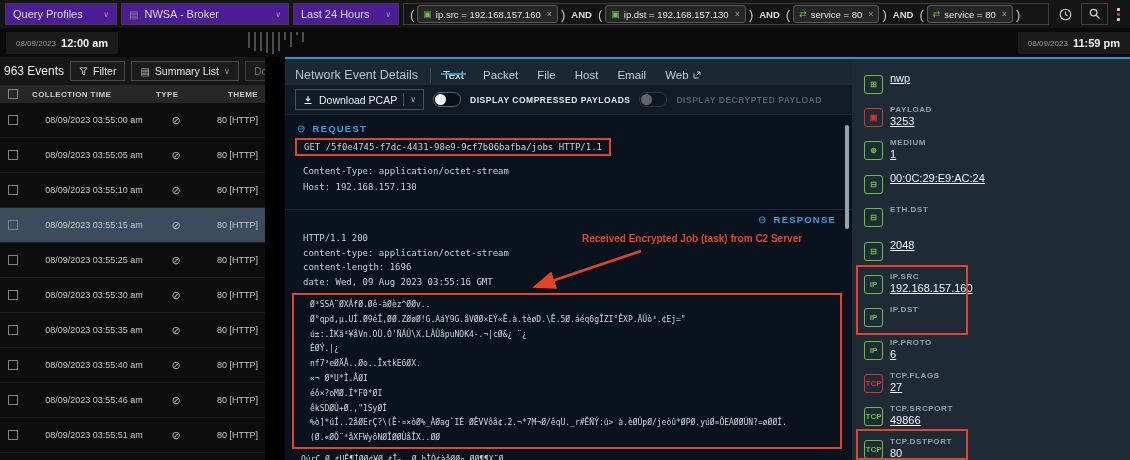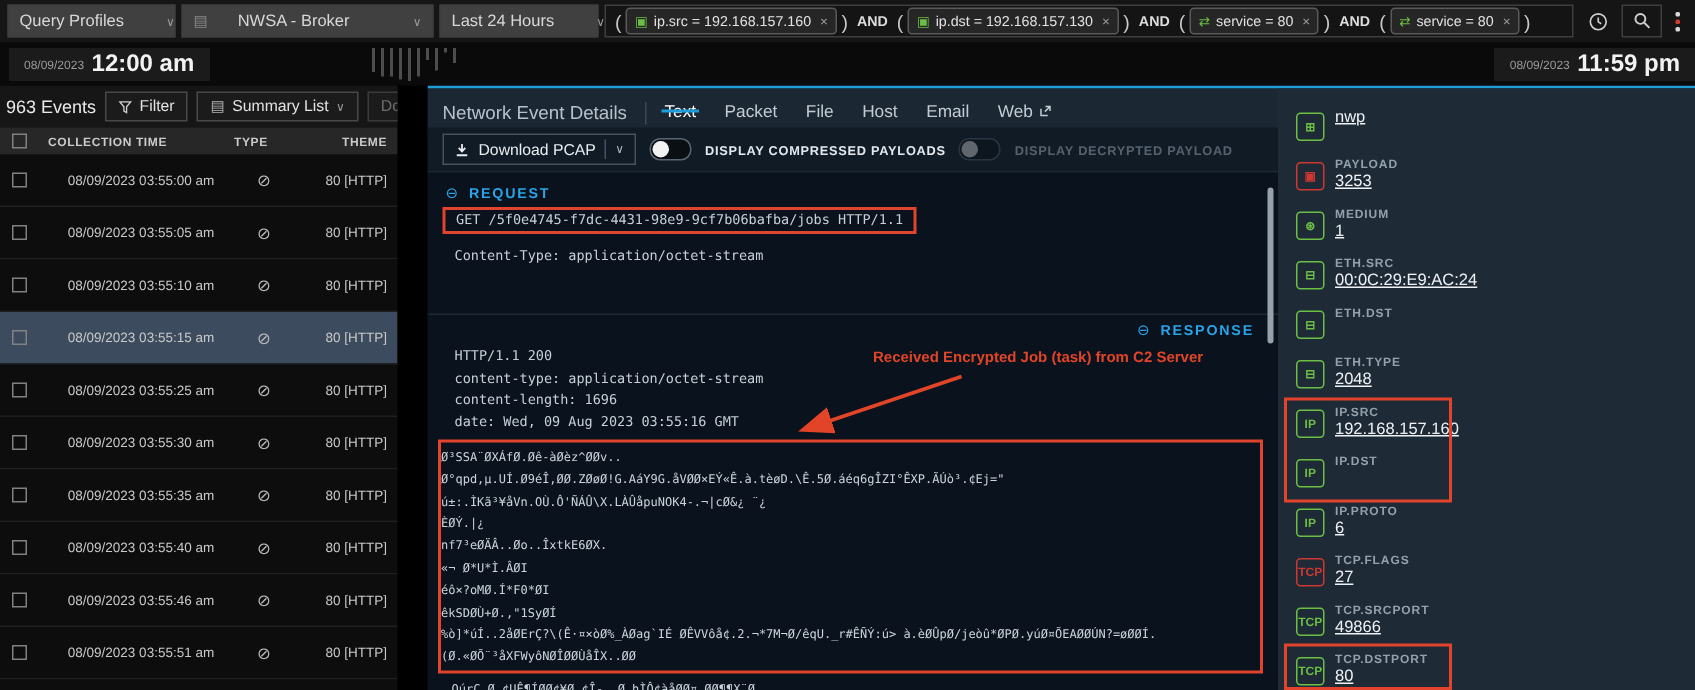--- a/index.html
+++ b/index.html
@@ -1,41 +1,41 @@
 <!DOCTYPE html>
 <html><head>
 <meta charset="utf-8">
 <style>
   html,body{margin:0;padding:0;background:#000;}
   body{width:1130px;height:460px;overflow:hidden;position:relative;font-family:"Liberation Sans",sans-serif;}
   .screen{position:absolute;inset:0;}
 
   
   .topbar{position:absolute;left:0;top:0;width:1130px;height:28px;background:#151515;display:flex;align-items:center;gap:4px;padding:0 5px;box-sizing:border-box;}
-  .qbox{height:22px;background:#404040;border:1px solid #3e3e3e;display:flex;align-items:center;gap:20px;padding:0 7px;color:#d8d8d8;font-size:11px;box-sizing:border-box;white-space:nowrap;}
+  .qbox{height:22px;background:#4c1d95;border:1px solid #3e3e3e;display:flex;align-items:center;gap:6px;padding:0 7px;color:#d8d8d8;font-size:11px;box-sizing:border-box;white-space:nowrap;}
   .qbox .chev{color:#9a9a9a;font-size:8px;margin-left:auto;padding-left:8px;}
   .gicon{color:#8a8a8a;font-size:10px;}
   .qbuilder{flex:1;height:22px;border:1px solid #3e3e3e;background:#141414;display:flex;align-items:center;gap:3px;padding:0 6px;box-sizing:border-box;overflow:hidden;position:relative;}
   .pill{display:inline-flex;align-items:center;gap:4px;border:1px solid #5a5a5a;background:#262626;border-radius:3px;height:16px;padding:0 5px;font-size:9.5px;color:#e2e2e2;white-space:nowrap;}
   .pglyph{color:#6cbf45;font-size:9px;}
   .px{color:#9a9a9a;font-size:9px;margin-left:2px;}
   .op{font-size:9.5px;color:#dcdcdc;font-weight:bold;margin:0 3px;}
   .paren{color:#c8c8c8;font-size:13px;}
   .iconbox{width:27px;height:22px;border:1px solid #3e3e3e;display:flex;align-items:center;justify-content:center;box-sizing:border-box;}
   .dotcol{display:flex;flex-direction:column;gap:2px;padding:0 5px;}
   .dot{width:3px;height:3px;border-radius:1px;background:#d9d9d9;}
   .dot.red{background:#cf3b2c;}
 
   
   .timebar{position:absolute;top:28px;left:0;width:1130px;height:29px;background:#0a0a0a;}
   .timebox{position:absolute;top:4px;height:22px;background:#1b1b1b;display:flex;align-items:center;gap:5px;padding:0 10px;box-sizing:border-box;}
   .timebox.l{left:6px;}
   .timebox.r{right:0px;}
   .tdate{font-size:8px;color:#9a9a9a;}
-  .ttime{font-size:16px;font-weight:bold;color:#f2f2f2;}
+  .ttime{font-size:11px;font-weight:bold;color:#f2f2f2;}
   #histo{position:absolute;left:248px;top:4px;height:22px;display:flex;align-items:flex-start;gap:4px;}
   .hbar{width:2px;background:#4d4d4d;}
 
   
   .events{position:absolute;left:0;top:57px;width:265px;height:403px;background:#0d0d0d;overflow:hidden;}
   .etoolbar{position:absolute;top:0;left:0;width:300px;height:28px;background:#161616;display:flex;align-items:center;gap:6px;padding:0 4px;box-sizing:border-box;}
   .ecount{font-size:12px;color:#eaeaea;white-space:nowrap;}
   .ebtn{height:20px;border:1px solid #484848;display:flex;align-items:center;gap:5px;padding:0 8px;font-size:10.5px;color:#e2e2e2;background:#1b1b1b;box-sizing:border-box;white-space:nowrap;}
   .ebtn .chev{font-size:8px;color:#9a9a9a;}
   .edownload{color:#6f6f6f;border-color:#3a3a3a;width:80px;}
@@ -87,21 +87,21 @@
   .dcontent{position:absolute;top:58px;left:0;right:278px;bottom:0;background:#0a131d;font-family:"DejaVu Sans Mono",monospace;color:#c7cfd7;overflow:hidden;}
   .seclabel{position:absolute;font-size:9.5px;font-weight:bold;letter-spacing:1.2px;color:#2aa3e8;font-family:"Liberation Sans",sans-serif;display:flex;gap:6px;align-items:center;}
   .circ{font-size:10px;font-weight:normal;}
   .reqlabel{left:12px;top:8px;}
   .resplabel{right:16px;top:99px;}
   .getbox{position:absolute;left:10px;top:23px;border:2.5px solid #e2432c;padding:2px 7px;font-size:9px;white-space:nowrap;}
   #reqh{position:absolute;left:18px;top:48px;font-size:9px;line-height:16px;white-space:pre;}
   .hrline{position:absolute;left:0;right:0;top:94px;height:1px;background:#1c2834;}
   #resph{position:absolute;left:18px;top:116px;font-size:9px;line-height:14.6px;white-space:pre;}
   .annot{position:absolute;left:297px;top:118px;color:#e24427;font-size:10px;font-weight:bold;font-family:"Liberation Sans",sans-serif;white-space:nowrap;}
-  #pbox{position:absolute;left:7px;top:178px;width:550px;height:156px;border:2.5px solid #e2432c;padding:3px 0;box-sizing:border-box;overflow:hidden;}
+  #pbox{position:absolute;left:7px;top:178px;width:550px;height:156px;border:2.5px solid #e2432c;padding:3px 16px;box-sizing:border-box;overflow:hidden;}
   .pline{font-size:8px;line-height:14.8px;white-space:pre;color:#ccd4db;}
   .afterline{position:absolute;left:16px;top:340px;font-size:8px;white-space:pre;color:#ccd4db;}
   .arrowsvg{position:absolute;left:0;top:0;width:567px;height:345px;pointer-events:none;}
   .scrollthumb{position:absolute;right:3px;top:10px;width:4px;height:104px;background:#97a1aa;border-radius:2px;}
 
   
   #rail{position:absolute;top:2px;right:0;width:278px;bottom:0;background:#1e2b37;padding-top:12px;box-sizing:border-box;}
   .mitem{height:33px;position:relative;padding-left:38px;box-sizing:border-box;}
   .mbadge{position:absolute;left:12px;top:3px;width:19px;height:19px;border:1.5px solid;border-radius:3px;display:flex;align-items:center;justify-content:center;font-size:8px;font-weight:bold;box-sizing:border-box;letter-spacing:0;}
   .mbadge.green{border-color:#6cbf45;color:#6cbf45;}
@@ -357,21 +357,21 @@
     </div>
 
     <div class="dcontent">
       <div class="seclabel reqlabel">
         <span class="circ">⊖</span>
         <span>REQUEST</span>
       </div>
       <div class="getbox">
         <span>GET /5f0e4745-f7dc-4431-98e9-9cf7b06bafba/jobs HTTP/1.1</span>
       </div>
-      <div id="reqh"><div>Content-Type: application/octet-stream</div></div>
+      <div id="reqh"><div>Content-Type: application/octet-stream</div><div>Host: 192.168.157.130</div></div>
       <div class="hrline"></div>
       <div class="seclabel resplabel">
         <span class="circ">⊖</span>
         <span>RESPONSE</span>
       </div>
       <div id="resph"><div>HTTP/1.1 200</div><div>content-type: application/octet-stream</div><div>content-length: 1696</div><div>date: Wed, 09 Aug 2023 03:55:16 GMT</div></div>
       <div class="annot">Received Encrypted Job (task) from C2 Server</div>
       <svg class="arrowsvg" viewBox="0 0 567 345">
         <defs>
             <marker id="ah" markerWidth="9" markerHeight="8" refX="7" refY="3.5" orient="auto">
@@ -413,34 +413,32 @@
         <div class="mitem">
           <span class="mbadge green">⊛</span>
           <div>
             <div class="mlabel">MEDIUM</div>
             <div class="mvalue">1</div>
           </div>
         </div>
         <div class="mitem">
           <span class="mbadge green">⊟</span>
           <div>
-            <div class="mlabel">ETH.SRC</div>
             <div class="mvalue">00:0C:29:E9:AC:24</div>
           </div>
         </div>
         <div class="mitem">
           <span class="mbadge green">⊟</span>
           <div>
             <div class="mlabel">ETH.DST</div>
           </div>
         </div>
         <div class="mitem">
           <span class="mbadge green">⊟</span>
           <div>
-            <div class="mlabel">ETH.TYPE</div>
             <div class="mvalue">2048</div>
           </div>
         </div>
         <div class="mitem">
           <span class="mbadge green">IP</span>
           <div>
             <div class="mlabel">IP.SRC</div>
             <div class="mvalue">192.168.157.160</div>
           </div>
         </div>

